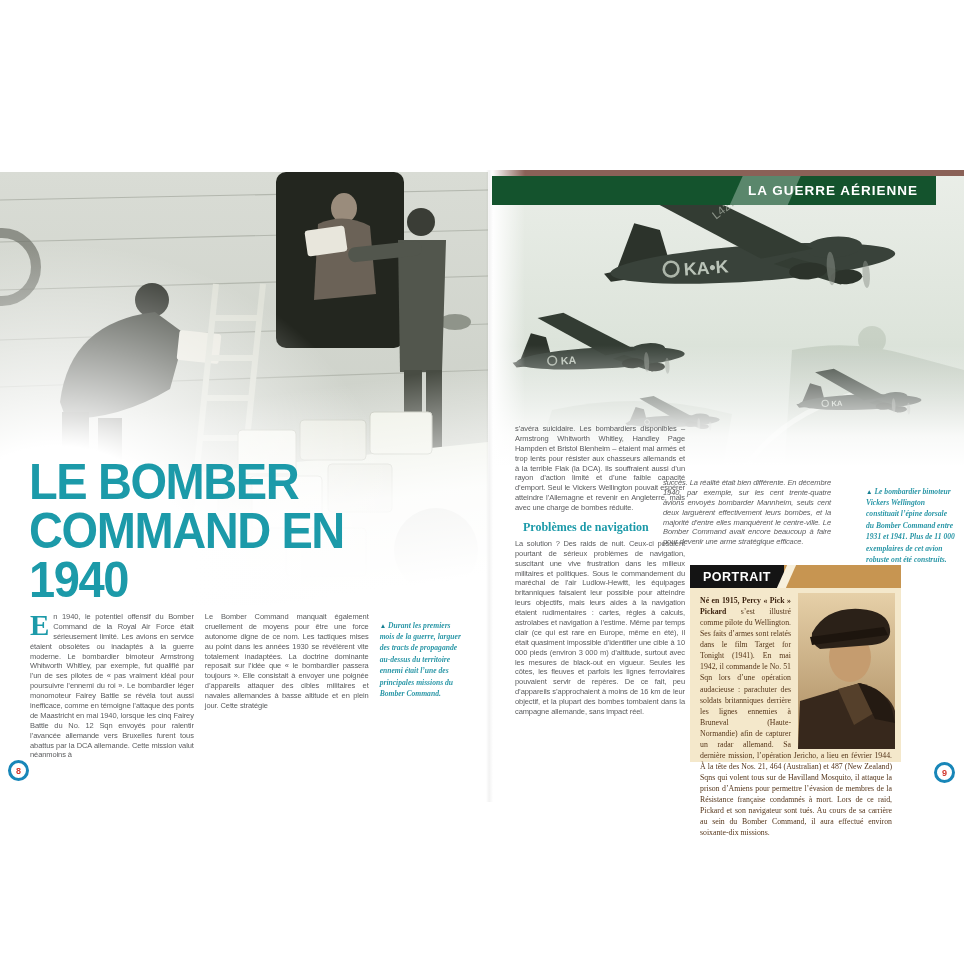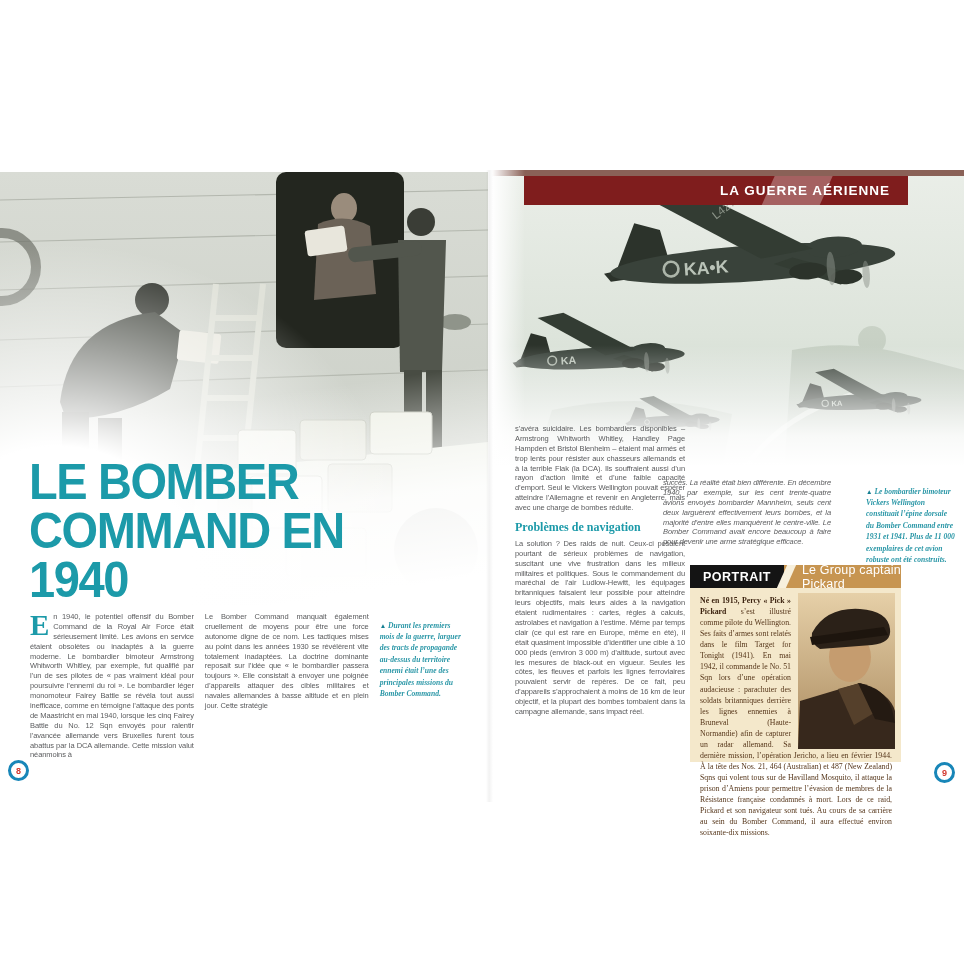--- a/index.html
+++ b/index.html
@@ -16,22 +16,22 @@
        linear-gradient(172deg, rgba(255,255,255,0) 52%, rgba(255,255,255,.88) 76%, #ffffff 94%);}
   .right-photo{left:492px;top:170px;width:472px;height:302px;overflow:hidden;}
   .right-photo .fade{position:absolute;inset:0;
      background:
        linear-gradient(to right, #ffffff 0, rgba(255,255,255,0) 7%),
        linear-gradient(to bottom, rgba(255,255,255,0) 58%, rgba(255,255,255,.9) 88%, #ffffff 98%);}
   .gutter{left:486px;top:170px;width:7px;height:632px;
      background:linear-gradient(to right, rgba(0,0,0,0) 0, rgba(0,0,0,.05) 45%, rgba(0,0,0,0) 100%);}
 
   
-  .banner{left:492px;top:176px;width:384px;height:29px;background:#7f1d1d;overflow:hidden;
-          display:flex;align-items:center;justify-content:flex-end;margin-left:32px;}
+  .banner{left:492px;top:176px;width:444px;height:29px;background:#14532d;overflow:hidden;
+          display:flex;align-items:center;justify-content:flex-end;}
   .banner .fold{position:absolute;left:244px;top:-4px;width:58px;height:38px;
           background:rgba(255,255,255,.30);transform:skewX(-24deg);}
   .banner .txt{position:relative;color:#ffffff;font-weight:800;font-size:13.5px;
           letter-spacing:1px;padding-right:18px;}
 
   
   .title{left:29px;top:458px;width:450px;color:#1c9aa9;font-weight:800;
          font-size:50px;line-height:49px;letter-spacing:-1.5px;
          transform:scaleX(.94);transform-origin:left top;}
   .standfirst{left:30px;top:564px;width:447px;font-family:"Liberation Serif",serif;
@@ -49,21 +49,21 @@
   .cap-arrow{font-style:normal;color:#157f92;font-size:6.5px;margin-right:2px;}
 
   
   .rcol1{left:515px;top:424px;width:170px;}
   .rcol2{left:663px;top:478px;width:168px;font-style:italic;}
   .rcaption{left:866px;top:478px;width:90px;}
   .rcol1,.rcol2{font-size:7.5px;line-height:1.32;letter-spacing:-.1px;color:#5b5c5e;text-align:justify;}
   .rcol1 p,.rcol2 p{margin:0;}
   .rcol1 p.indent{text-indent:9px;}
   .subhead{font-family:"Liberation Serif",serif;font-weight:700;color:#1c9aa9;
-       font-size:12px;margin:7px 0 3px 0;letter-spacing:0;}
+       font-size:12px;margin:7px 0 3px 8px;letter-spacing:0;}
 
   
   .portrait{left:690px;top:565px;width:211px;height:197px;background:#f4e8cb;}
   .p-head{position:relative;height:23px;display:flex;overflow:hidden;background:#c79551;}
   .p-label{background:#141414;color:#fff;font-weight:800;font-size:12.5px;
        display:flex;align-items:center;padding:0 13px;letter-spacing:.5px;}
   .p-spacer{width:9px;background:#f7f0dd;transform:skewX(-24deg);margin:0 -2px;position:relative;z-index:1;}
   .p-title{flex:1;color:#fff;font-size:12.5px;display:flex;align-items:center;
        padding-left:13px;font-weight:400;letter-spacing:.2px;}
   .p-body{padding:7px 9px 6px 10px;font-family:"Liberation Serif",serif;font-size:7.8px;
@@ -232,21 +232,20 @@
     <p>succès. La réalité était bien différente. En décembre 1940, par exemple, sur les cent trente-quatre avions envoyés bombarder Mannheim, seuls cent deux larguèrent effectivement leurs bombes, et la majorité d’entre elles manquèrent le centre-ville. Le Bomber Command avait encore beaucoup à faire pour devenir une arme stratégique efficace.</p>
   </div>
   <div class="abs rcaption">
     <p class="caption"><span class="cap-arrow">▲</span><span>Le bombardier bimoteur Vickers Wellington constituait l’épine dorsale du Bomber Command entre 1931 et 1941. Plus de 11 000 exemplaires de cet avion robuste ont été construits.</span></p>
   </div>
 
   <div class="abs portrait">
     <div class="p-head">
       <div class="p-label">PORTRAIT</div>
       <div class="p-spacer"></div>
-      <div class="p-title">Le Group captain Pickard</div>
     </div>
     <div class="p-body">
       <div class="pickard-photo">
         <svg width="97" height="156" viewBox="0 0 97 156">
           <defs>
             <linearGradient id="sep" x1="0" y1="0" x2="0" y2="1">
               <stop offset="0" stop-color="#e6d0a8"></stop>
                 <stop offset="1" stop-color="#a9895e"></stop>
             </linearGradient>
           </defs>

